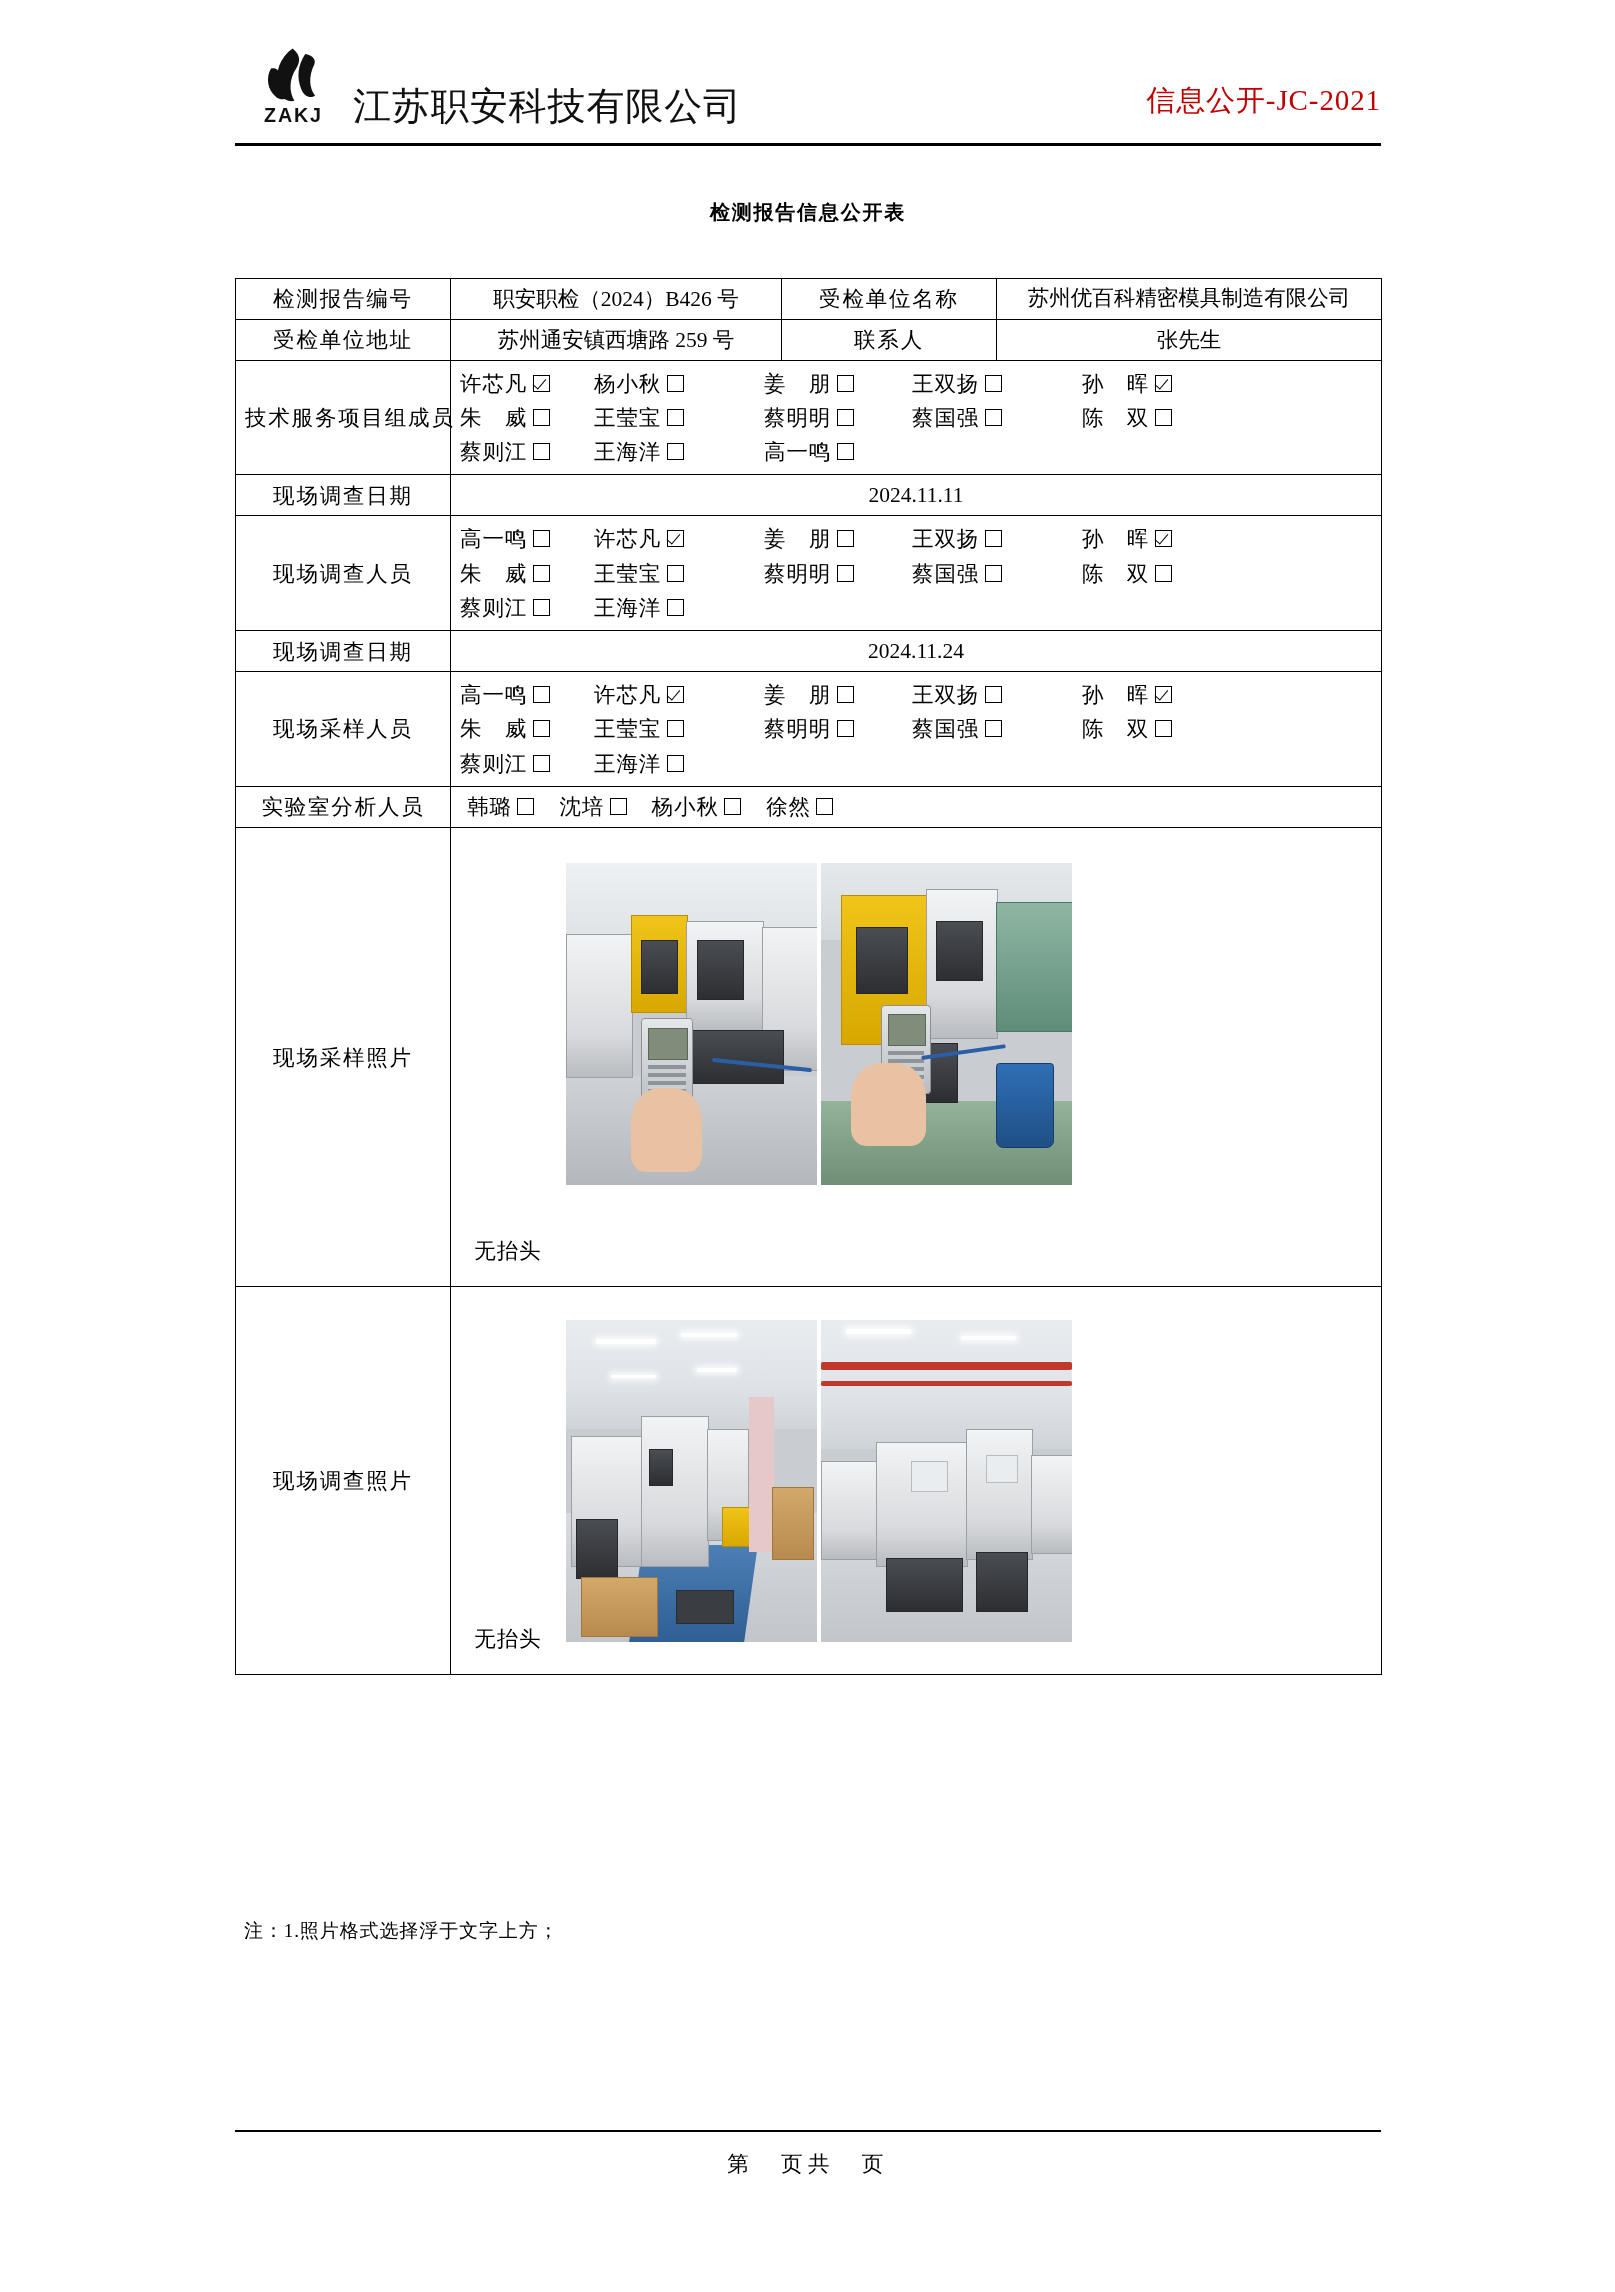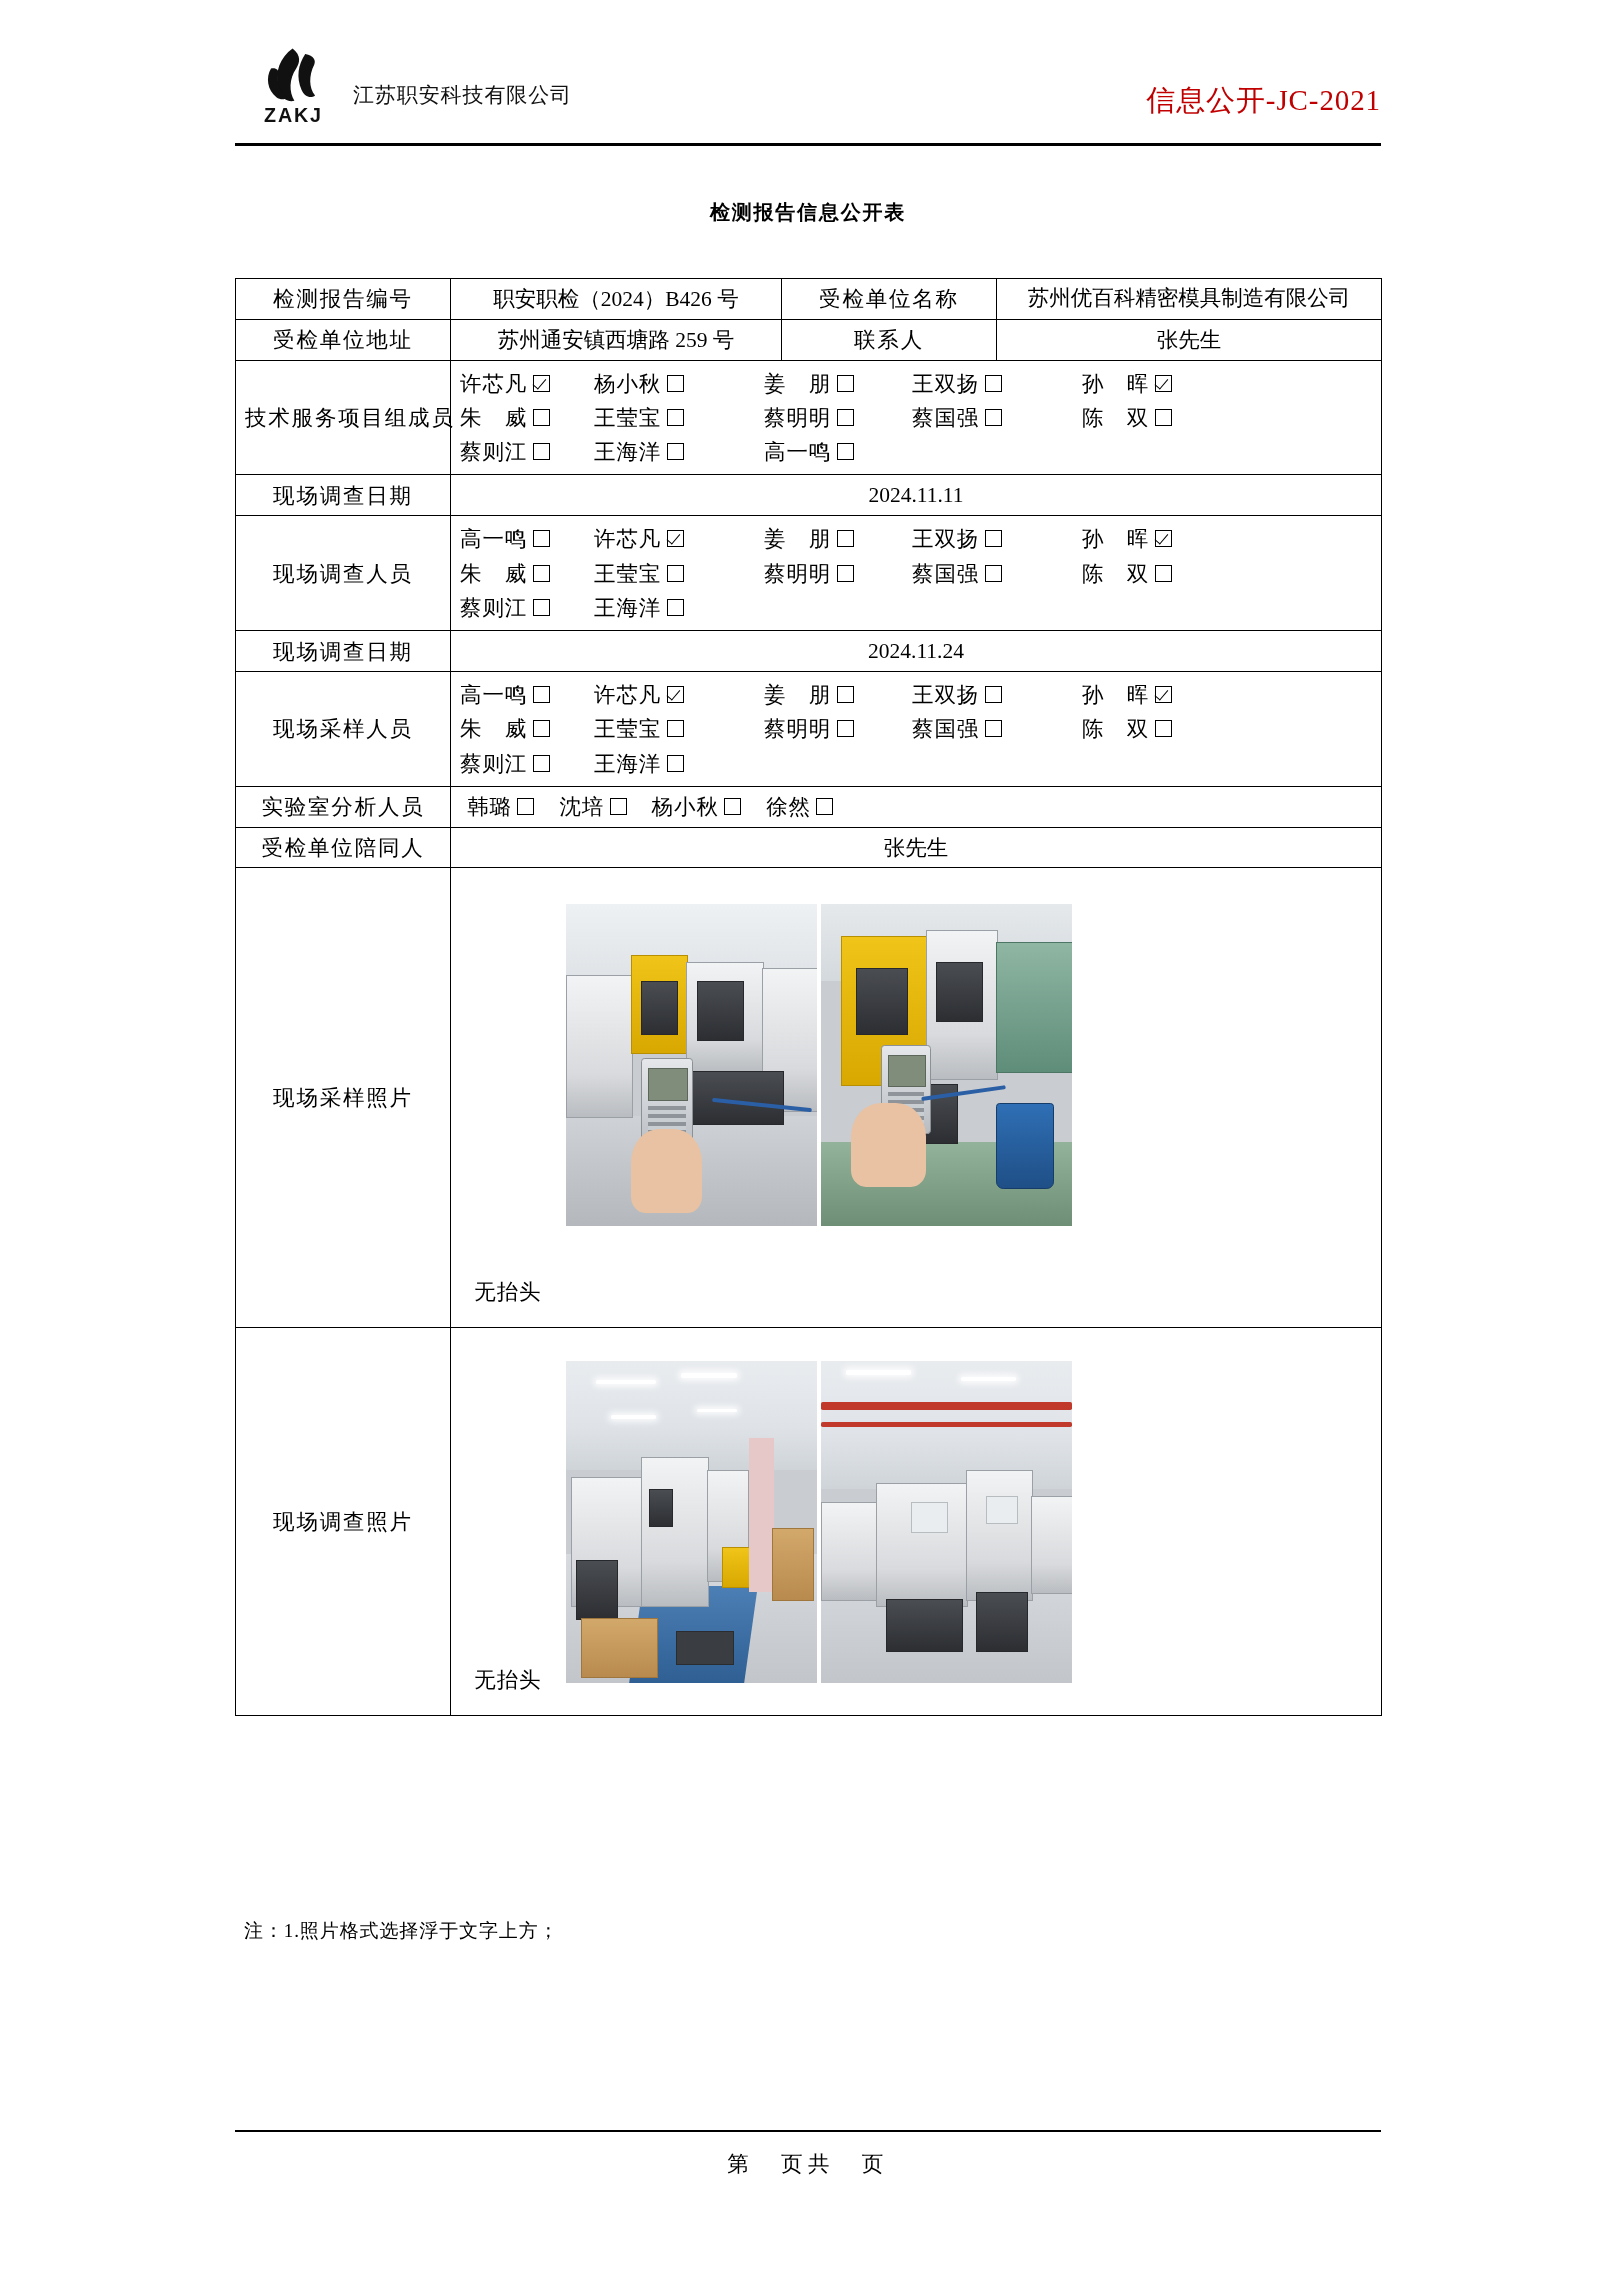--- a/index.html
+++ b/index.html
@@ -53,21 +53,21 @@
     font-family: "Liberation Sans", sans-serif;
     font-size: 19.7px;
     font-weight: bold;
     letter-spacing: 1.8px;
     color: #111;
   }
   .company-name {
     position: absolute;
     left: 118px;
     top: 38px;
-    font-size: 21px;
+    font-size: 38px;
     letter-spacing: 0.9px;
     color: #111;
   }
   .doc-code {
     position: absolute;
     right: 0;
     top: 38px;
     font-size: 29px;
     color: #c00000;
     letter-spacing: 0.9px;
@@ -535,24 +535,20 @@
               <div class="mcell">
                 <span class="mname">杨小秋</span>
                 <span class="box"></span>
               </div>
               <div class="mcell">
                 <span class="mname">徐然</span>
                 <span class="box"></span>
               </div>
             </div>
         </td>
-      </tr>
-      <tr>
-        <td class="lbl">受检单位陪同人</td>
-        <td colspan="3" class="ctr">张先生</td>
       </tr>
 
       <tr>
         <td class="lbl">现场采样照片</td>
         <td colspan="3" class="photocell" style="height:448px;">
           <div class="photo-inner">
             <div class="nohead">无抬头</div>
             <div class="photo-pair" style="top:30px;">
 
               <div class="ph">

